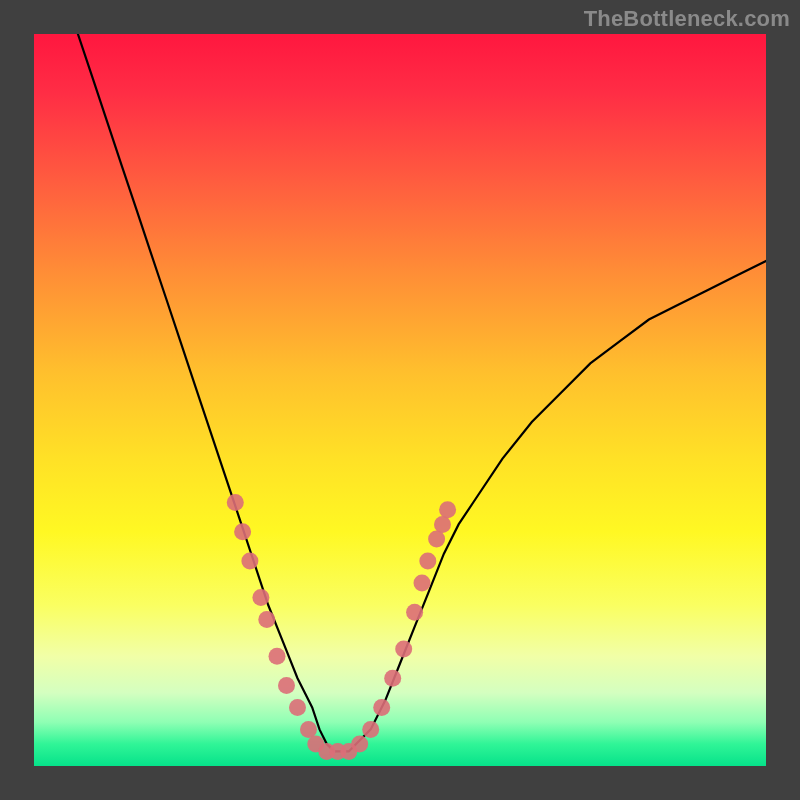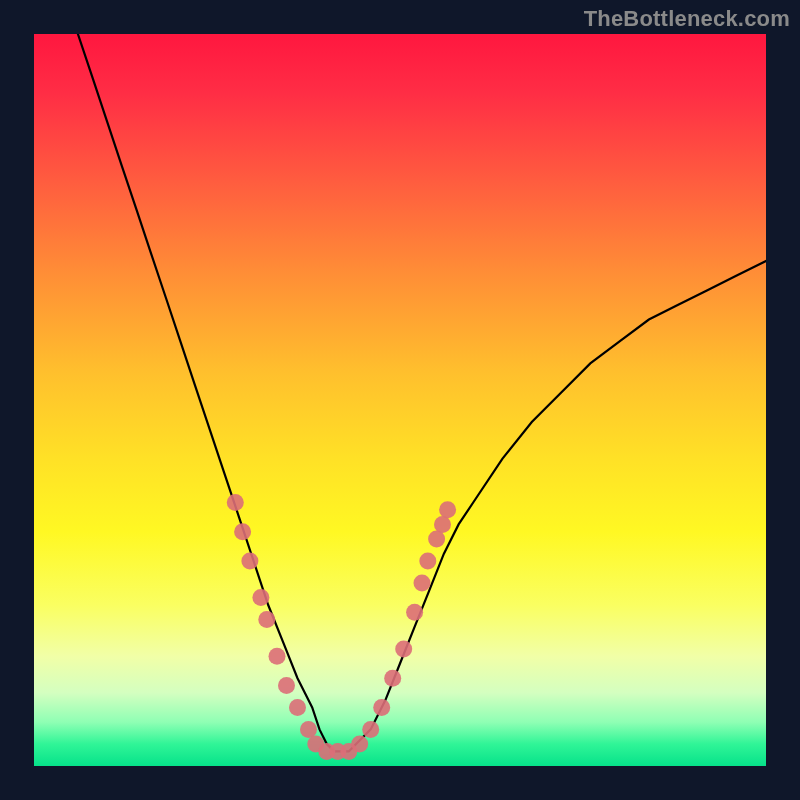--- a/index.html
+++ b/index.html
@@ -8,21 +8,21 @@
     width: 800px;
     height: 800px;
     background: #000;
     overflow: hidden;
     font-family: Arial, Helvetica, sans-serif;
   }
   .stage {
     position: relative;
     width: 800px;
     height: 800px;
-    background: #0f172a;
+    background: #404040;
   }
   .plot {
     position: absolute;
     left: 34px;
     top: 34px;
     width: 732px;
     height: 732px;
     overflow: hidden;
   }
   .gradient {

